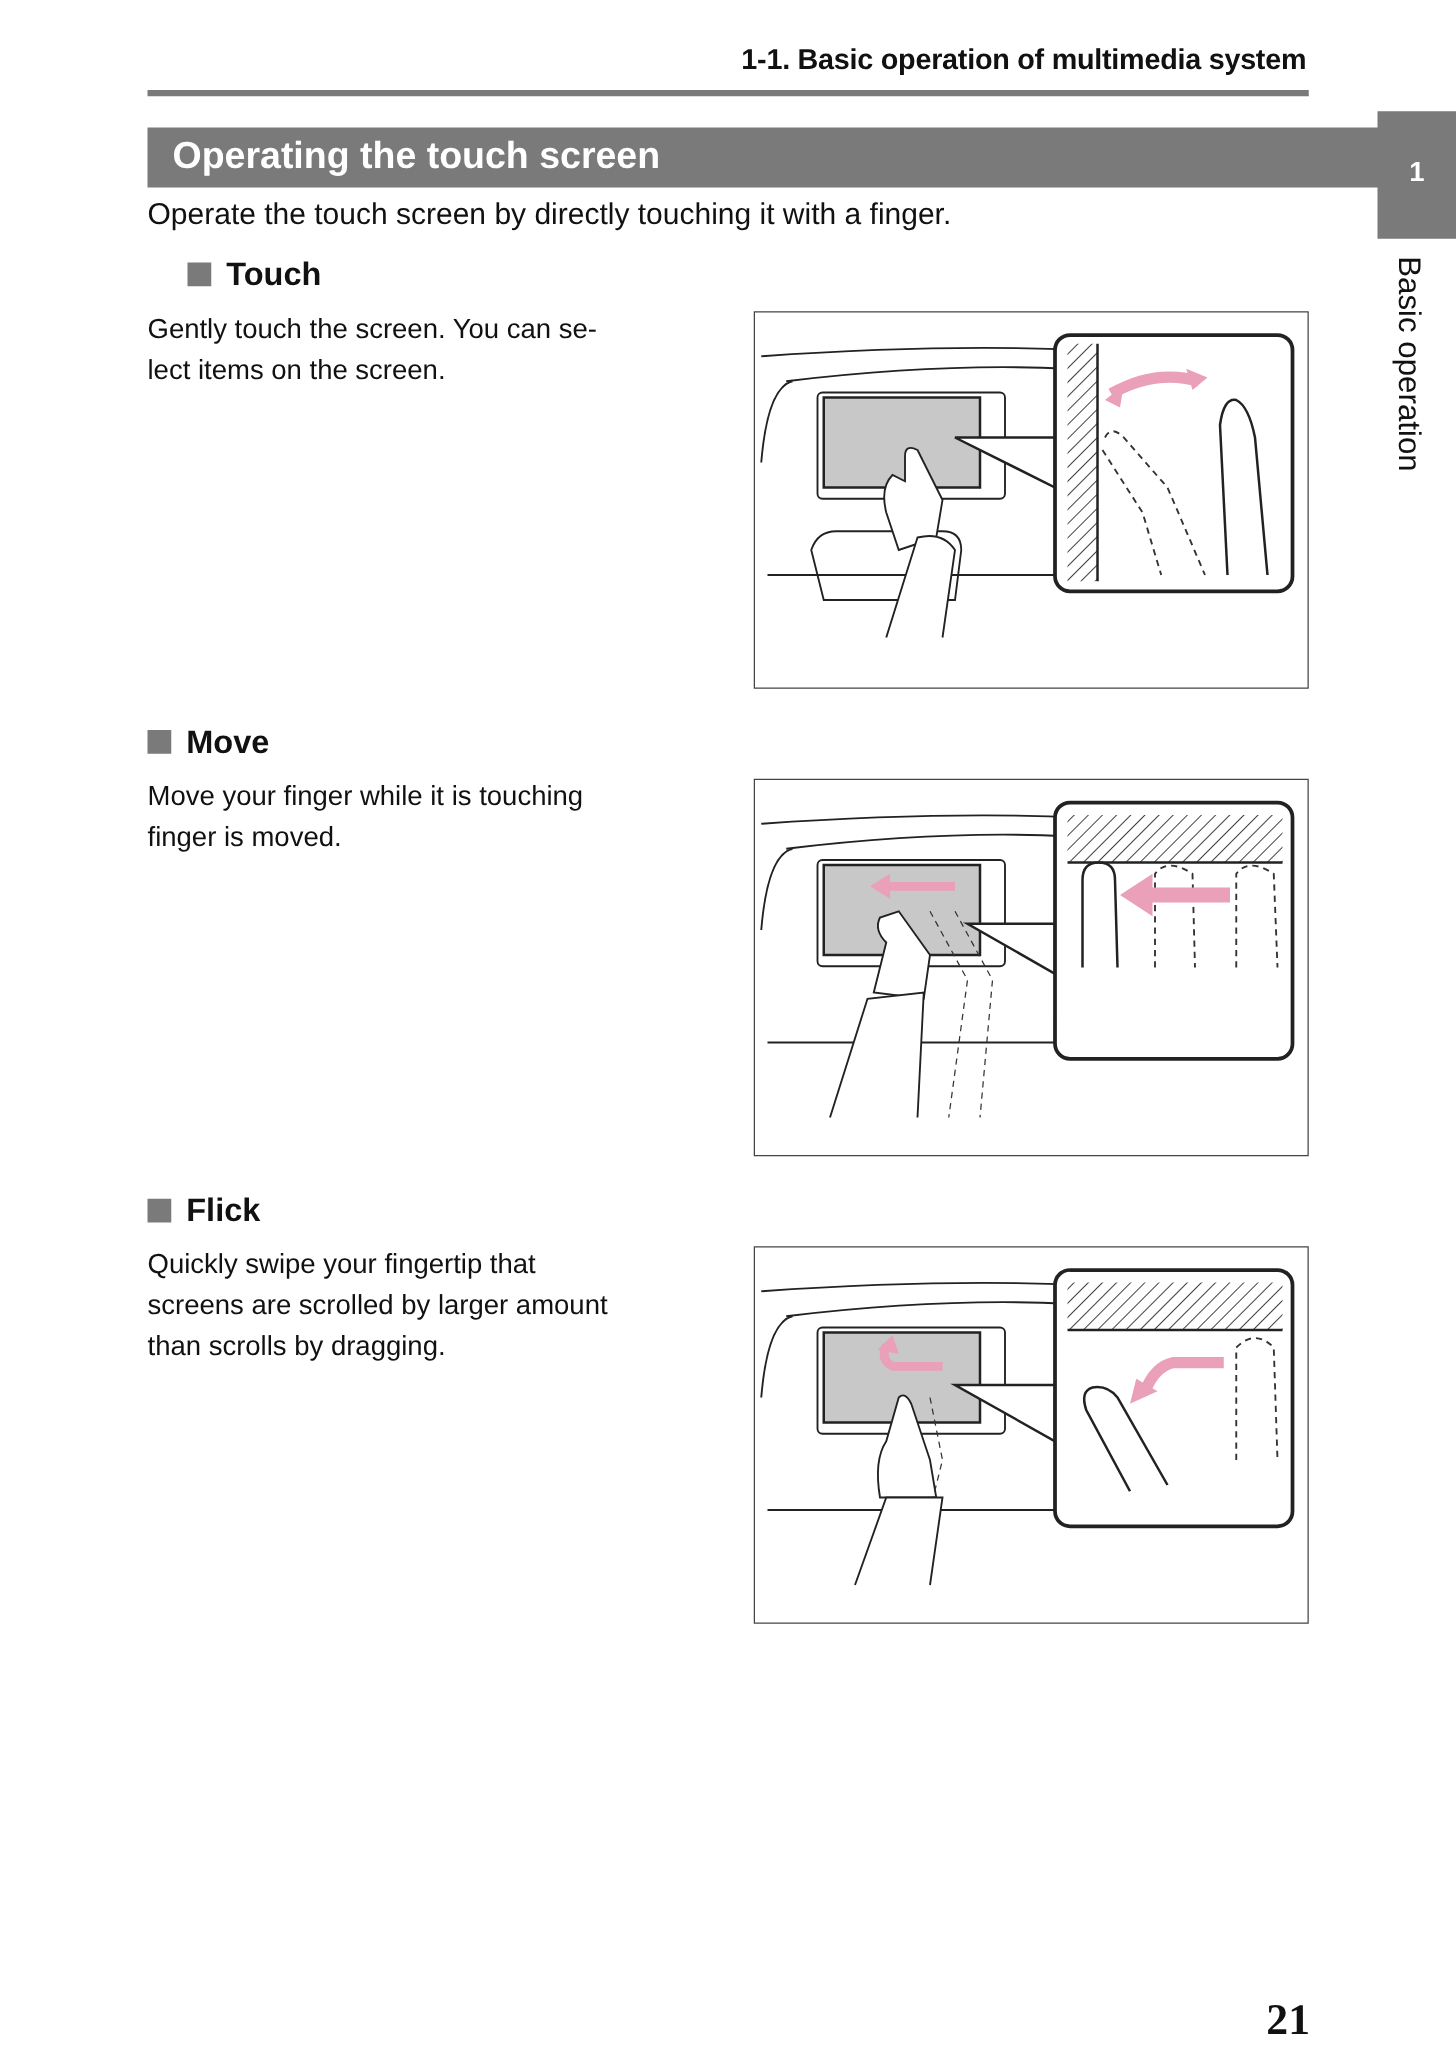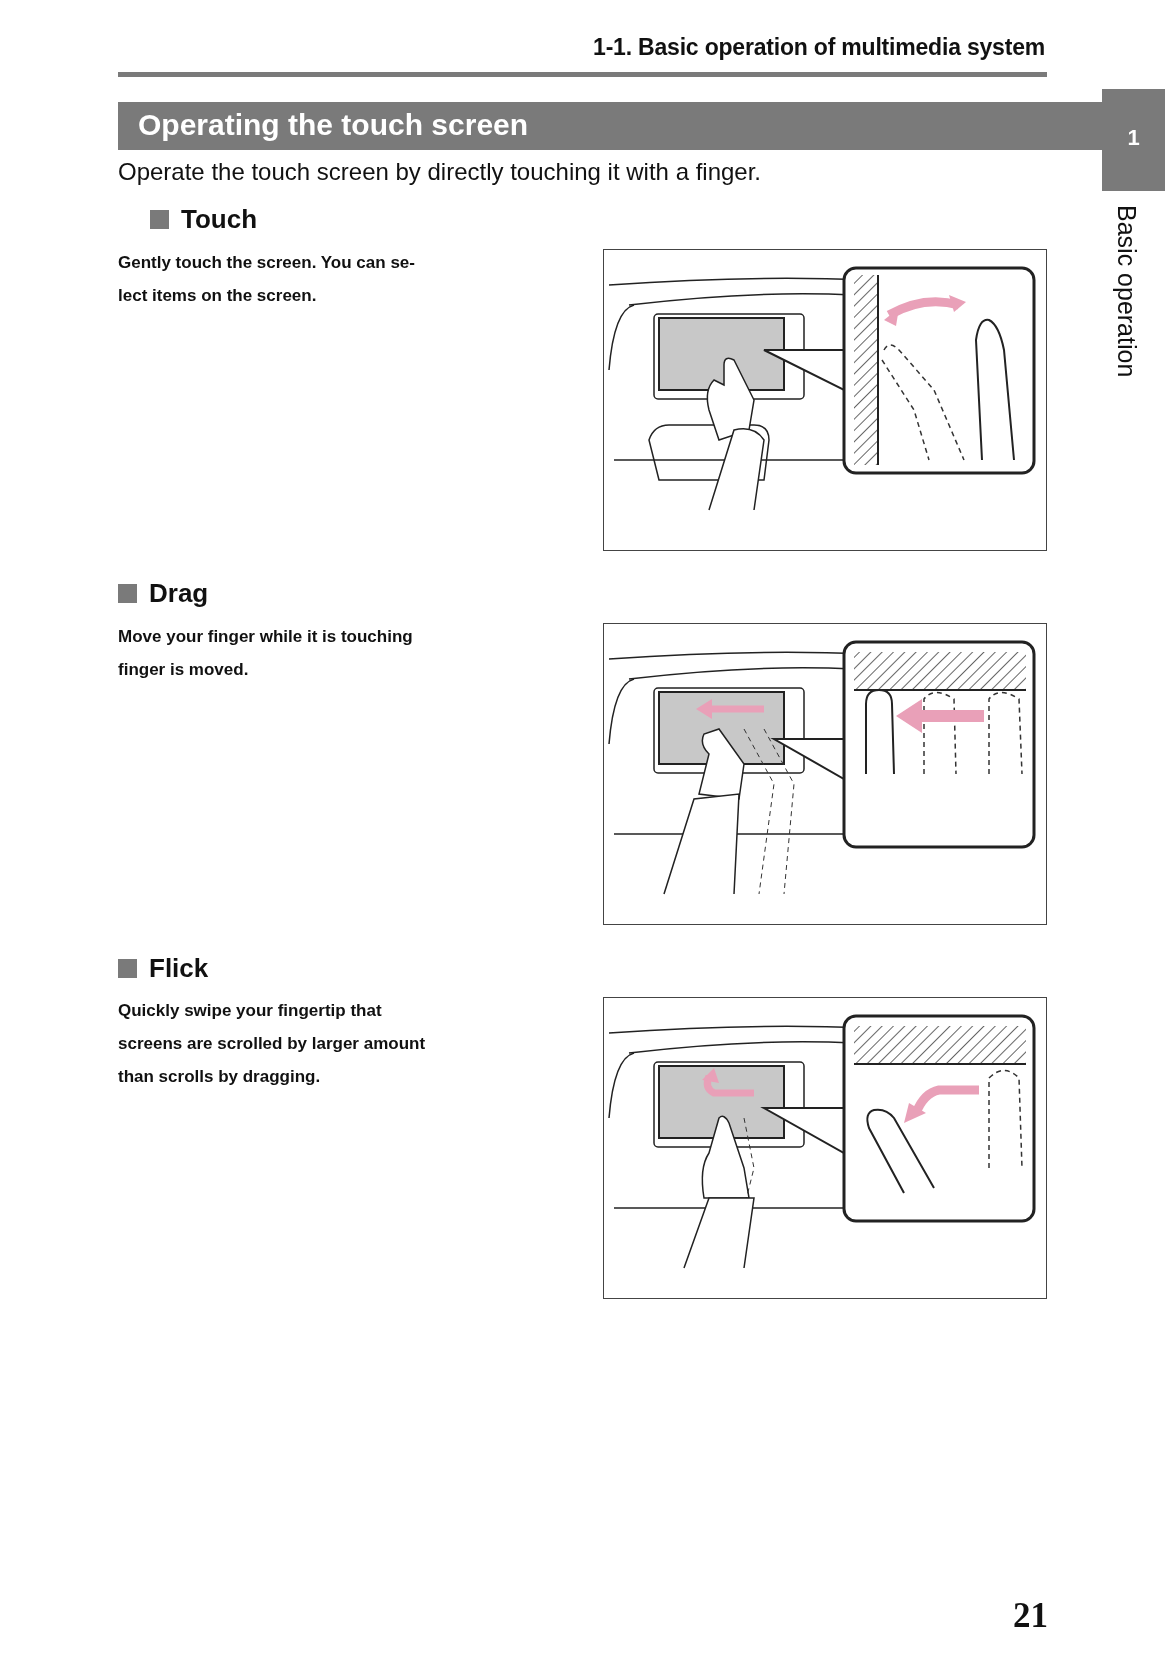--- a/index.html
+++ b/index.html
@@ -8,21 +8,21 @@
   .header-title { position:absolute; right:120px; top:34px; font-size:23px; font-weight:bold; letter-spacing:-0.2px;text-align:center; }
   .header-rule { position:absolute; left:118px; width:929px; top:72px; height:5px; background:#7a7a7a; }
   .section-bar { position:absolute; left:118px; width:1107px; top:102px; height:48px; background:#7a7a7a; }
   .section-bar span { position:absolute; left:20px; top:6px; color:#fff; font-size:30px; font-weight:bold; }
   .intro { position:absolute; left:118px; top:158px; font-size:24px; }
   .side-tab { position:absolute; left:1102px; top:89px; width:63px; height:102px; background:#7a7a7a; }
   .side-tab span { position:absolute; width:100%; text-align:center; top:36px; color:#fff; font-weight:bold; font-size:22px; }
   .side-label { position:absolute; left:1112px; top:205px; font-size:25px; writing-mode:vertical-rl; }
   .subhead { position:absolute; left:118px; font-size:26px; font-weight:bold; display:flex; align-items:center; }
   .subhead .sq { width:19px; height:19px; background:#7a7a7a; margin-right:12px; display:inline-block; }
-  .desc { position:absolute; left:118px; width:470px; font-size:17px; line-height:33px;font-weight:bold; }
+  .desc { position:absolute; left:118px; width:470px; font-size:22px; line-height:33px; }
   .figure { position:absolute; left:603px; width:442px; height:300px; border:1.5px solid #444; background:#fff; }
   .figure svg { width:100%; height:100%; display:block; }
   .page-num { position:absolute; right:117px; top:1596px; font-size:35px; font-weight:900; font-family:Liberation Serif, serif; }
 </style>
 </head>
 <body>
 
 <div class="header-title">1-1. Basic operation of multimedia system</div>
 <div class="header-rule"></div>
 
@@ -70,21 +70,21 @@
     <path d="M280 70 L295 58 L292 76 Z" fill="#e9a0b8"></path>
       <path d="M362 52 L345 45 L350 62 Z" fill="#e9a0b8"></path>
     <path d="M378 210 L372 90 Q375 68 385 70 Q395 75 400 100 L410 210" fill="none" stroke="#222" stroke-width="2"></path>
     <path d="M280 100 Q285 90 295 100 L330 140 L360 210" fill="none" stroke="#333" stroke-dasharray="5 4" stroke-width="1.5"></path>
     <path d="M278 110 L310 160 L325 210" fill="none" stroke="#333" stroke-dasharray="5 4" stroke-width="1.5"></path>
   </svg>
 </div>
 
 <div class="subhead" style="top:578px;">
   <span class="sq"></span>
-  <span>Drag</span>
+  <span>Move</span>
 </div>
 <div class="desc" style="top:620px;">
   <div>Move your finger while it is touching</div>
   <div>finger is moved.</div>
 </div>
 <div class="figure" style="top:623px;">
   <svg viewBox="0 0 442 300">
     <g fill="none" stroke="#222" stroke-width="1.5">
       <path d="M5 35 Q150 25 260 30"></path>
         <path d="M25 55 Q150 40 250 45"></path>

